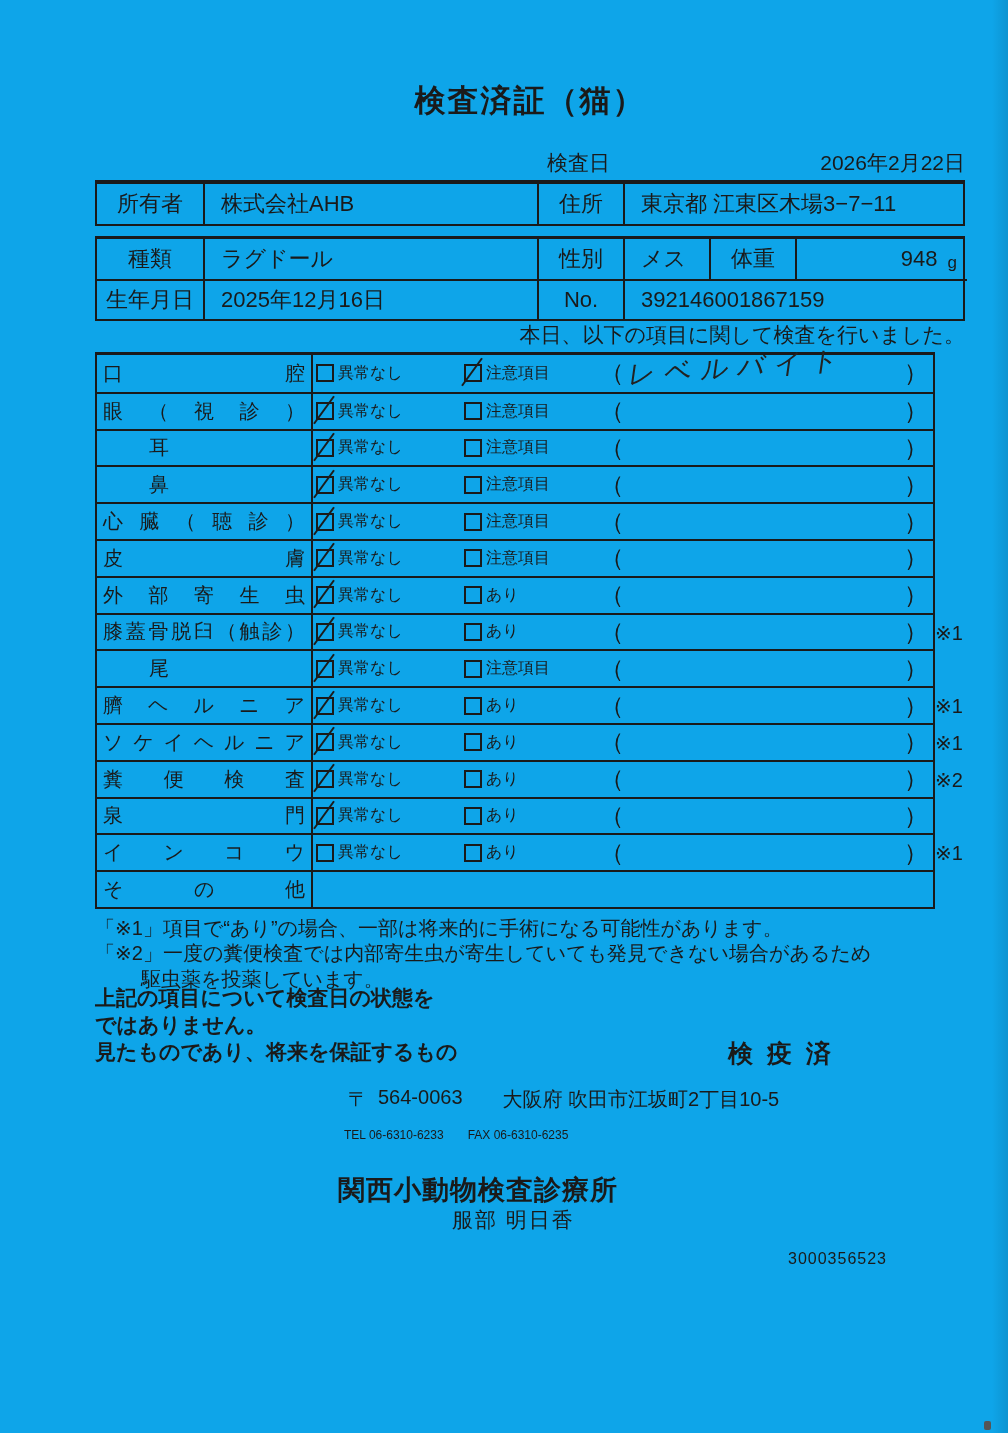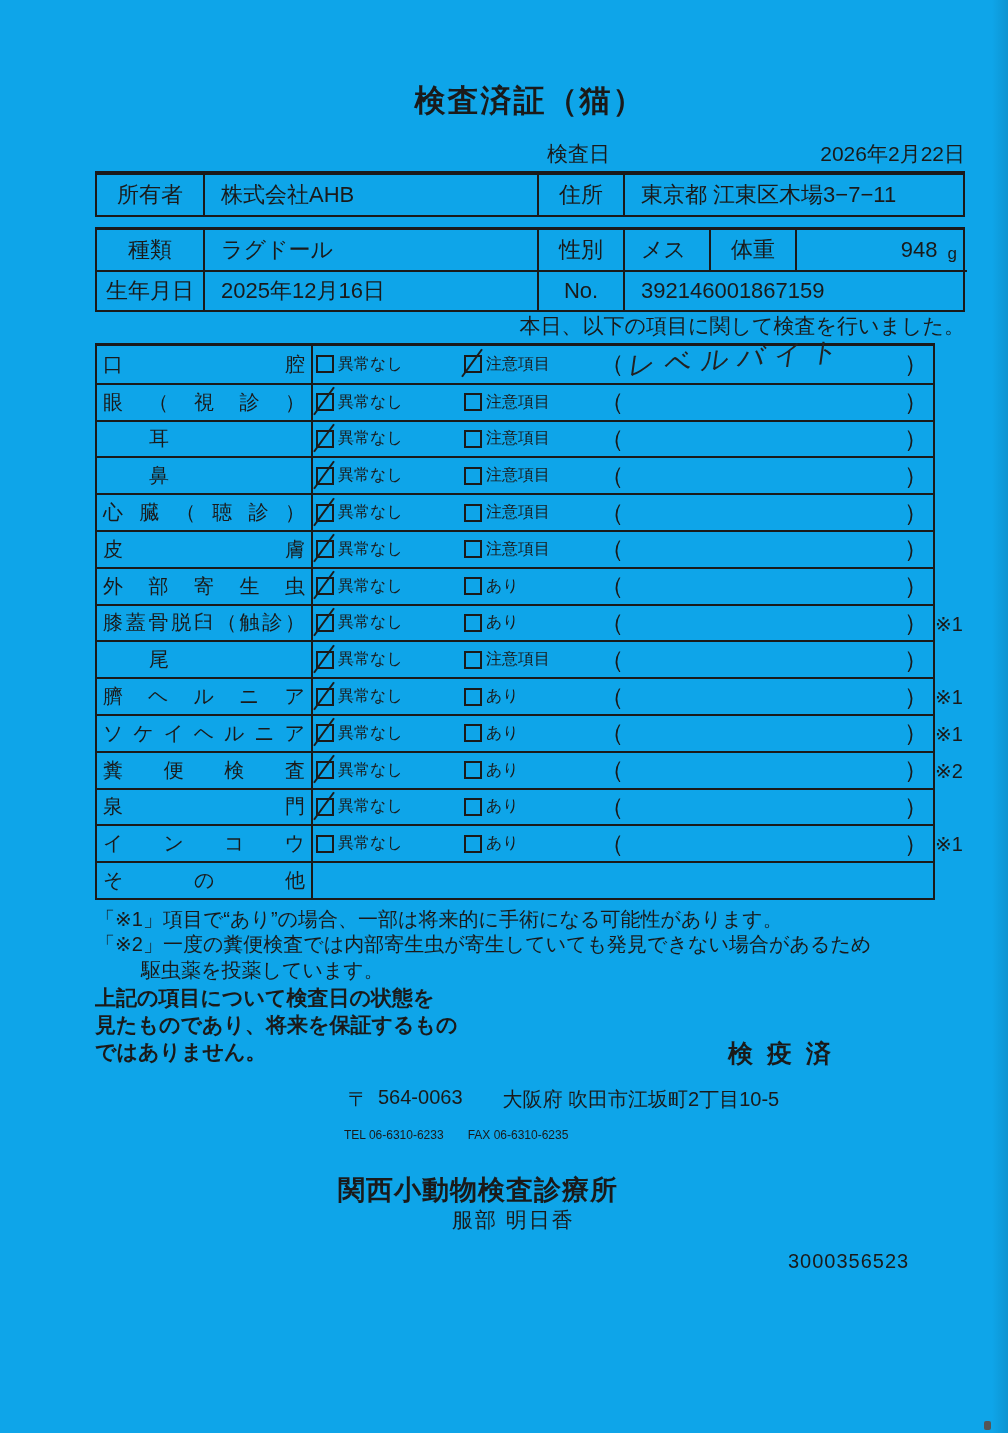--- a/index.html
+++ b/index.html
@@ -5,21 +5,21 @@
   html,body { margin:0; padding:0; background:#ffffff; }
   .page {
     position:relative; width:1008px; height:1433px; background:#0ea5e9;
     font-family:"Liberation Sans","DejaVu Sans",sans-serif; color:#1a1a1a;
     overflow:hidden;
   }
   .content { position:absolute; left:95px; top:80px; width:870px; }
 
   .title { text-align:center; font-size:31px; font-weight:bold; letter-spacing:2px; }
 
-  .date-row { display:flex; margin-top:18px; font-size:21px; }
+  .date-row { display:flex; margin-top:27px; font-size:21px; }
   .date-row .dl { margin-left:452px; }
   .date-row .dv { margin-left:auto; }
 
   
   .owner-table { margin-top:3px; display:grid; grid-template-columns:106px 334px 86px 344px;
     border:2px solid #1a1a1a; border-top-width:4px; }
   .cell { height:40px; box-sizing:border-box; display:flex; align-items:center; font-size:22px; }
   .cell.bl { border-left:2px solid #1a1a1a; }
   .cell.bt { border-top:2px solid #1a1a1a; }
   .cell.lab { justify-content:center; }
@@ -61,21 +61,21 @@
   .disclaimer { position:absolute; left:95px; top:984px; font-size:21px; font-weight:bold; line-height:27px; }
   .stamp { position:absolute; left:728px; top:1037px; font-size:25px; font-weight:bold; letter-spacing:14px; }
 
   .postal-line { position:absolute; left:348px; top:1086px; font-size:20px; display:flex; }
   .postal-line .mark { margin-right:10px; }
   .postal-line .addr { margin-left:40px; }
   .tel-line { position:absolute; left:344px; top:1128px; font-size:12px; display:flex; }
   .tel-line .fax { margin-left:24px; }
   .clinic-name { position:absolute; left:338px; top:1172px; font-size:27px; font-weight:bold; letter-spacing:1px; }
   .vet-name { position:absolute; left:452px; top:1206px; font-size:21px; letter-spacing:2px; }
-  .serial { position:absolute; left:788px; top:1250px; font-size:20px; letter-spacing:1px; }
+  .serial { position:absolute; left:788px; top:1250px; font-size:16px; letter-spacing:1px; }
 
   .scan-edge { position:absolute; right:0; top:0; width:16px; height:100%;
     background:linear-gradient(to right, rgba(0,0,0,0), rgba(0,0,0,0.10)); pointer-events:none; }
   .speck { position:absolute; left:984px; top:1421px; width:7px; height:9px; background:#555; border-radius:2px; }
 </style>
 </head>
 <body>
 
 <div class="page">
   <div class="content">
@@ -436,22 +436,22 @@
 
     <div class="footnotes">
         <div>「※1」項目で“あり”の場合、一部は将来的に手術になる可能性があります。</div>
         <div>「※2」一度の糞便検査では内部寄生虫が寄生していても発見できない場合があるため</div>
         <div class="indent">駆虫薬を投薬しています。</div>
       </div>
   </div>
 
   <div class="disclaimer">
       <div>上記の項目について検査日の状態を</div>
+      <div>ではありません。</div>
       <div>見たものであり、将来を保証するもの</div>
-      <div>ではありません。</div>
     </div>
   <div class="stamp">検疫済</div>
 
   <div class="postal-line">
     <span class="mark">〒</span>
     <span>564-0063</span>
     <span class="addr">大阪府 吹田市江坂町2丁目10-5</span>
   </div>
   <div class="tel-line">
     <span>TEL 06-6310-6233</span>

